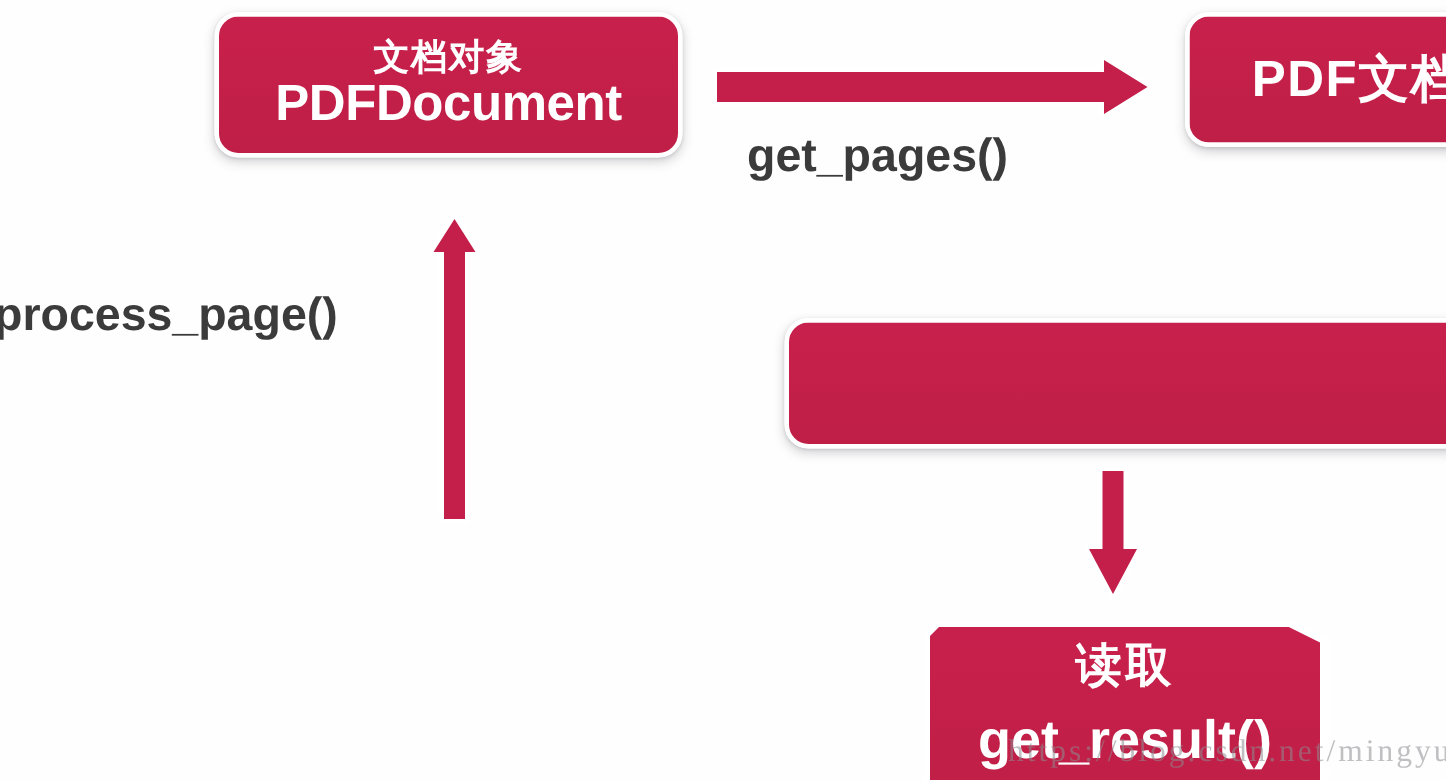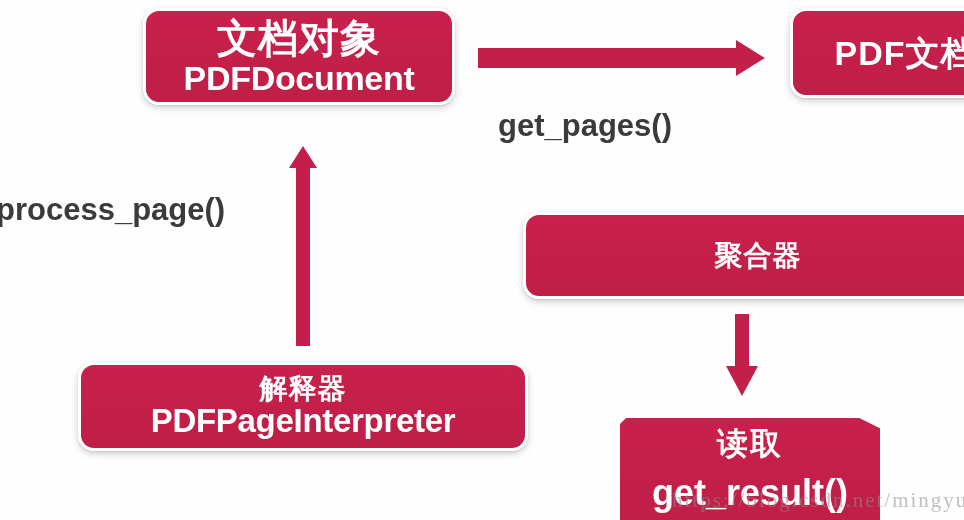--- a/index.html
+++ b/index.html
@@ -31,21 +31,21 @@
     display: flex;
     flex-direction: column;
     align-items: center;
     justify-content: center;
     color: #ffffff;
     text-align: center;
     line-height: 1.06;
     overflow: hidden;
   }
   .node .cn {
-    font-size: 40px;
+    font-size: 24px;
     font-weight: bold;
     letter-spacing: 1px;
     white-space: nowrap;
   }
   .node .en {
     font-size: 34px;
     font-weight: bold;
     letter-spacing: -0.3px;
     white-space: nowrap;
   }
@@ -114,21 +114,21 @@
 
   
   .edge-label {
     position: absolute;
     font-size: 31px;
     font-weight: bold;
     color: #3b3b3b;
     white-space: nowrap;
     letter-spacing: 0px;
   }
-  #label-get-pages { left: 498px; top: 108px; }
+  #label-get-pages { left: 498px; top: 86px; }
   #label-process-page { left: -4px; top: 192px; }
 
   
   #watermark {
     position: absolute;
     left: 672px; top: 488px;
     font-family: "Liberation Serif", "DejaVu Serif", serif;
     font-size: 21px;
     letter-spacing: 2px;
     color: rgba(140,140,145,0.55);
@@ -144,27 +144,22 @@
   <div class="node" id="node-document">
     <span class="cn">文档对象</span>
     <span class="en">PDFDocument</span>
   </div>
 
   <div class="node" id="node-pdffile">
     <span class="cn">PDF文档</span>
   </div>
 
   <div class="node" id="node-aggregator">
-    <span class="cn">聚合器</span>
   </div>
 
-  <div class="node" id="node-interpreter">
-    <span class="cn">解释器</span>
-    <span class="en">PDFPageInterpreter</span>
-  </div>
 
   <div id="result-halo"></div>
   <div id="node-result">
     <span class="cn">读取</span>
     <span class="en">get_result()</span>
   </div>
 
   <div class="arrow-h">
     <svg width="295" height="40" viewBox="0 0 295 40">
       <path d="M4 10 L262 10 L262 2 L291 20 L262 38 L262 30 L4 30 Z" fill="#c41f4a" stroke="#ffffff" stroke-width="7" stroke-linejoin="round" opacity="1"></path>

